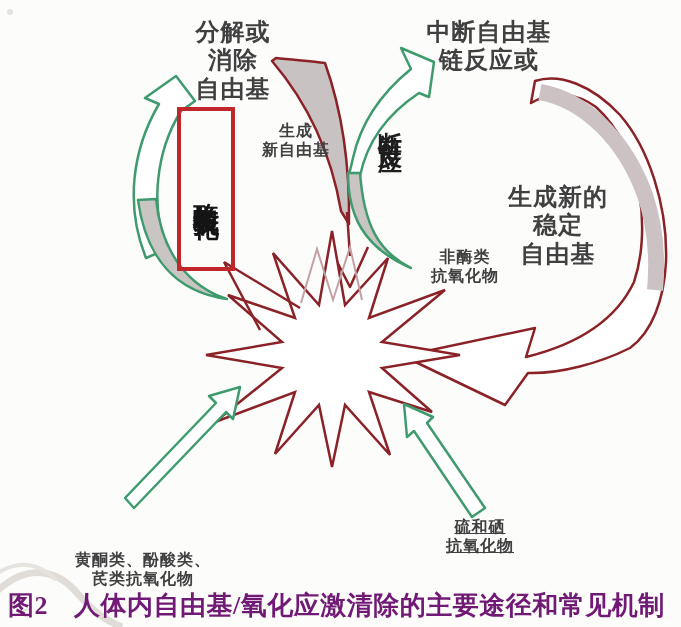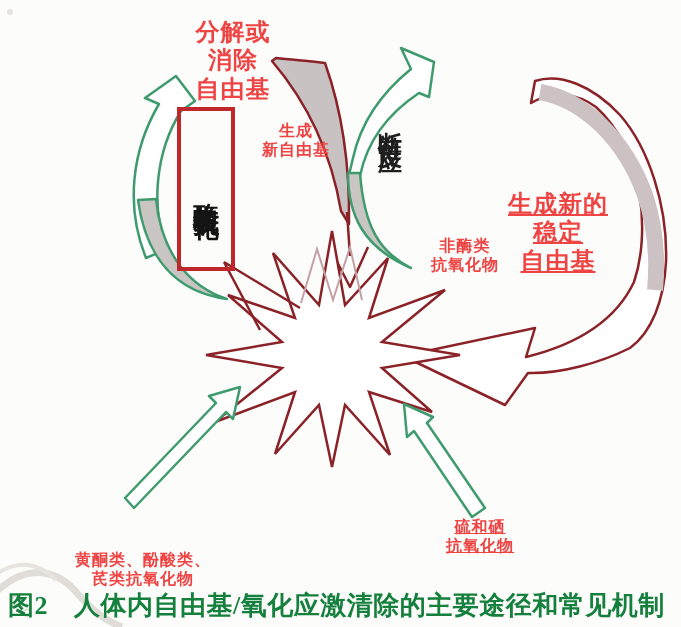--- a/index.html
+++ b/index.html
@@ -1,29 +1,29 @@
 <!DOCTYPE html>
 <html><head>
 <meta charset="utf-8">
 <style>
   html,body{margin:0;padding:0;}
   body{width:681px;height:627px;background:#f6f5f3;font-family:"Liberation Serif","DejaVu Serif",serif;}
   .stage{position:relative;width:681px;height:627px;background:#fcfcfb;overflow:hidden;}
   .stage svg{position:absolute;left:0;top:0;}
   .lbl{position:absolute;transform:translateX(-50%);text-align:center;white-space:pre-line;
-       color:#ef4444;font-weight:600;line-height:1.18;letter-spacing:1px;}
+       color:#404040;font-weight:600;line-height:1.18;letter-spacing:1px;}
   .fs24{font-size:24px;} .fs23{font-size:16px;}
   .vlbl{position:absolute;writing-mode:vertical-rl;text-orientation:upright;
         color:#1e1e1e;font-weight:600;letter-spacing:6px;}
   .enzyme-box{position:absolute;left:177px;top:107px;width:50px;height:156px;
         border:4px solid #c0272b;display:flex;align-items:center;justify-content:center;}
   .enzyme-box .vtext{writing-mode:vertical-rl;text-orientation:upright;font-size:26px;
         font-weight:600;color:#141414;letter-spacing:3px;}
   .caption{position:absolute;left:8px;top:588px;width:670px;font-size:26px;font-weight:700;
-        color:#15803d;white-space:nowrap;letter-spacing:0.5px;}
+        color:#701a75;white-space:nowrap;letter-spacing:0.5px;}
   .caption .cap-label{margin-right:26px;}
 </style>
 </head>
 <body>
 
 <div class="stage">
 
   <svg width="681" height="627" viewBox="0 0 681 627">
 
     <g>
@@ -64,27 +64,29 @@
 消除
 自由基</div>
 
   <div class="enzyme-box">
     <span class="vtext">酶类抗氧化</span>
   </div>
 
   <div class="lbl fs23" style="left:296px;top:122px;">生成
 新自由基</div>
 
+  <div class="lbl fs24" style="left:489px;top:18px;">中断自由基
+链反应或</div>
 
   <div class="vlbl" style="left:374px;top:112px;font-size:24px;">断链反应</div>
 
-  <div class="lbl fs24" style="left:558px;top:190px;text-decoration:underline;">生成新的稳定
+  <div class="lbl fs24" style="left:558px;top:183px;">生成新的稳定
 自由基</div>
 
-  <div class="lbl fs23" style="left:465px;top:237px;">非酶类
+  <div class="lbl fs23" style="left:465px;top:248px;">非酶类
 抗氧化物</div>
 
 
 
   <div class="lbl fs23" style="left:143px;top:543px;margin-top:8px;">黄酮类、酚酸类、
 芪类抗氧化物</div>
 
 
   <div class="lbl fs23" style="left:480px;top:518px;text-decoration:underline;">硫和硒
 抗氧化物</div>

